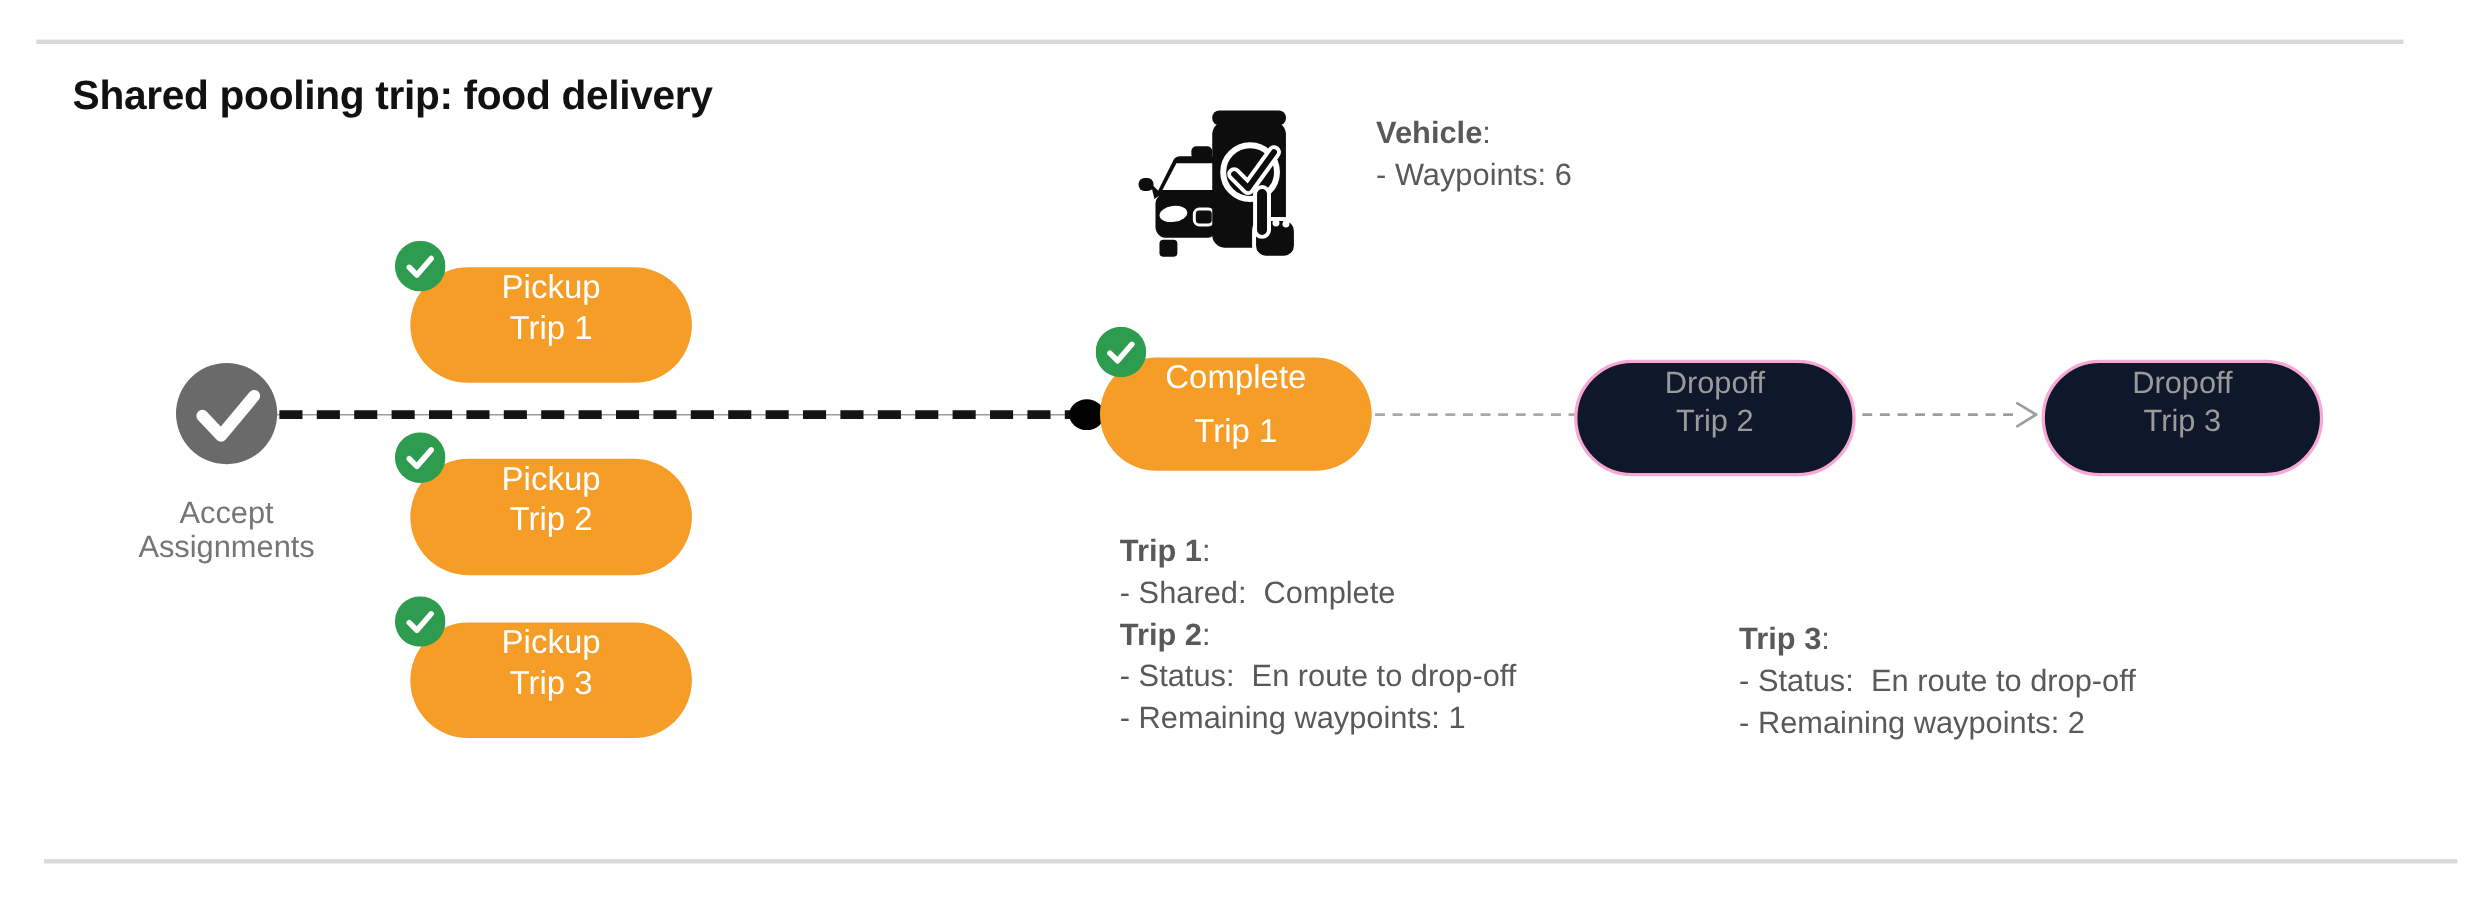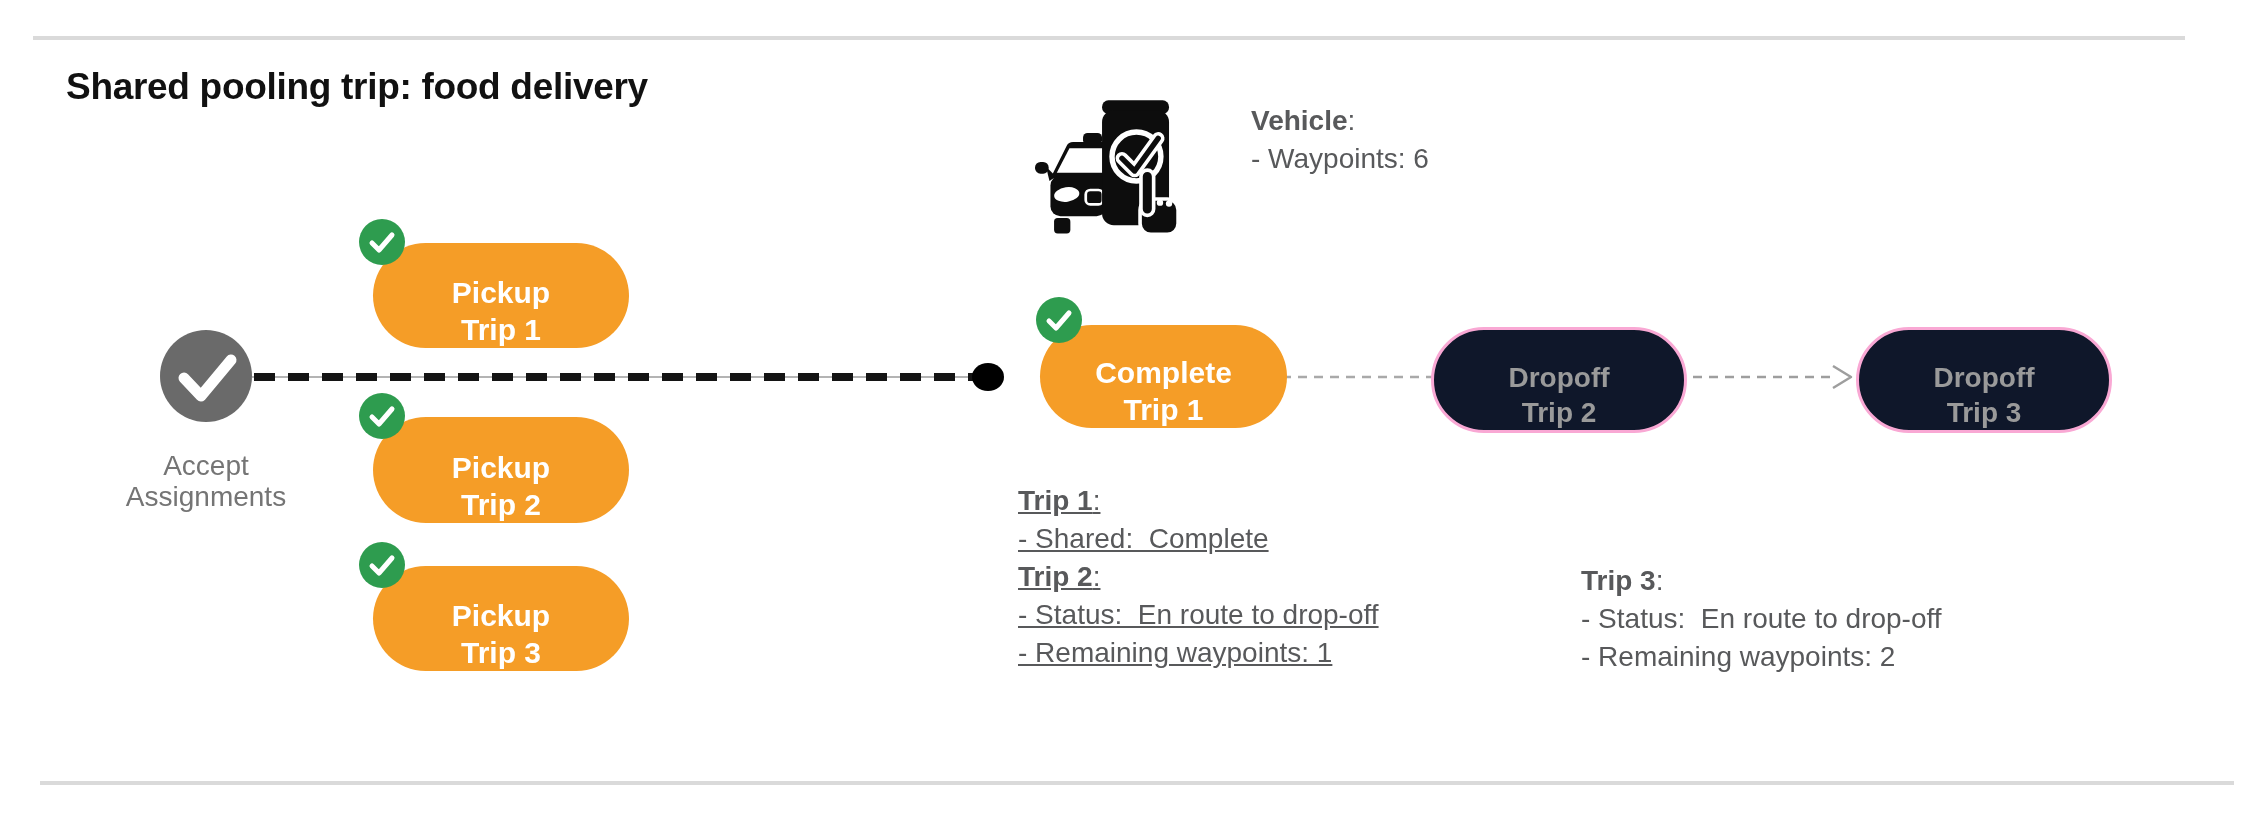--- a/index.html
+++ b/index.html
@@ -12,35 +12,35 @@
   }
   .rule{position:absolute;background:var(--rule-gray);height:4px;}
   .rule.top{left:33px;top:36px;width:2152px;}
   .rule.bottom{left:40px;top:781px;width:2194px;}
   .title{position:absolute;left:66px;top:66px;font-size:37px;font-weight:bold;color:#111;letter-spacing:-.3px;}
   .vehicle-icon{position:absolute;left:1026px;top:82px;}
   .vehicle-text{position:absolute;left:1238px;top:102px;font-size:28px;line-height:38px;color:var(--text-dark-gray);margin-left:13px;}
   .b{font-weight:bold;}
   .start-node{position:absolute;left:160px;top:330px;width:92px;height:92px;border-radius:50%;background:var(--gray-node);display:flex;align-items:center;justify-content:center;}
   .start-label{position:absolute;left:86px;top:450px;width:240px;text-align:center;font-size:28px;line-height:31px;color:var(--text-light-gray);}
-  .pill{position:absolute;border-radius:54px;display:flex;flex-direction:column;align-items:center;justify-content:flex-end;font-weight:bold;text-align:center;}
+  .pill{position:absolute;border-radius:54px;display:flex;flex-direction:column;align-items:center;justify-content:flex-start;font-weight:normal;text-align:center;}
   .pill.orange{background:var(--orange);color:#fff;font-size:30px;line-height:37px;}
   .pill.ghost{background:#0f172a;border:3px solid #f9a8d4;color:var(--dropoff-gray);font-size:28px;line-height:35px;}
   .pill.p1{left:373px;top:243px;width:256px;height:105px;}
   .pill.p2{left:373px;top:417px;width:256px;height:106px;}
   .pill.p3{left:373px;top:566px;width:256px;height:105px;}
-  .pill.complete{left:1040px;top:325px;width:247px;height:103px;}
+  .pill.complete{left:1000px;top:325px;width:247px;height:103px;gap:12px;}
   .pill.d2{left:1431px;top:327px;width:250px;height:100px;}
   .pill.d3{left:1856px;top:327px;width:250px;height:100px;}
   .badge{position:absolute;left:-14px;top:-24px;width:46px;height:46px;}
   .pill.complete .badge{left:-4px;top:-28px;}
   .connector-layer{position:absolute;left:0;top:0;width:2245px;height:825px;pointer-events:none;}
   .trip-block{position:absolute;font-size:28px;line-height:38px;color:var(--text-dark-gray);}
   .trip-block .line{white-space:pre;}
-  .trip-block.one{left:1018px;top:482px;text-decoration:underline;}
+  .trip-block.one{left:1018px;top:482px;}
   .trip-block.two{left:1533px;top:562px;margin-left:48px;}
 </style>
 </head>
 <body>
 
 <div class="canvas" style="--orange: #F59D27; --green: #2E9C4F; --gray-node: #6A6A6A; --text-dark-gray: #58595B; --text-light-gray: #757575; --dropoff-gray: #9A9A9A; --rule-gray: #DADADA; --line-black: #141414; --dash-gray: #A9A9A9;">
 
   <div class="rule top"></div>
   <div class="rule bottom"></div>
 

